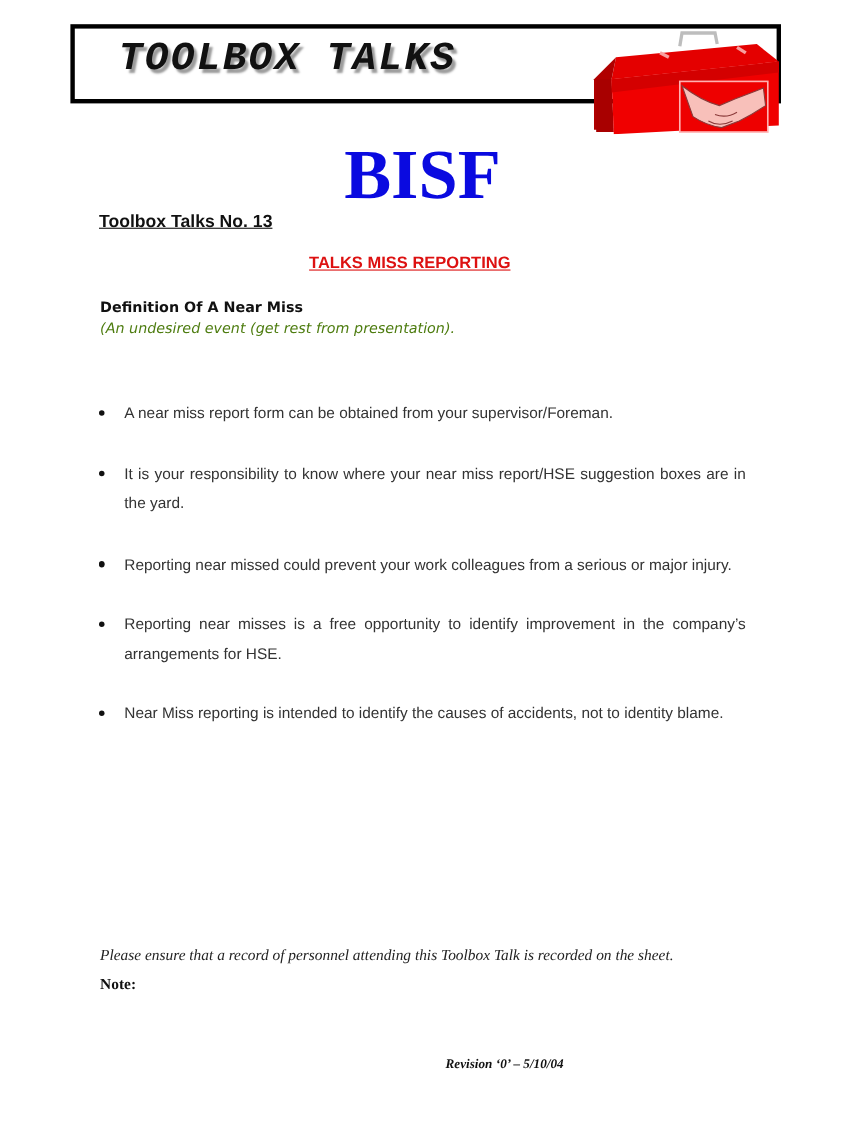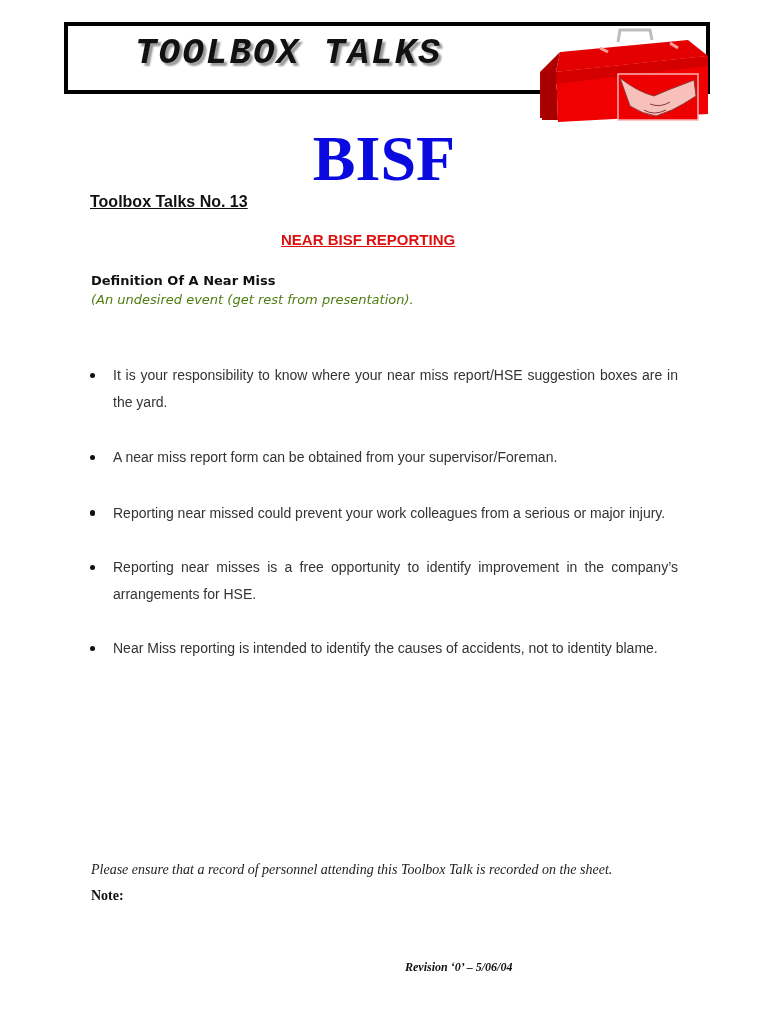--- a/index.html
+++ b/index.html
@@ -3,21 +3,21 @@
   <meta charset="utf-8">
   <style>
     html, body { margin: 0; padding: 0; background: #ffffff; }
     body { width: 768px; height: 1024px; position: relative; overflow: hidden; font-family: "Liberation Sans", sans-serif; color: #222; }
 
     .header-box {
       position: absolute; left: 64px; top: 22px; width: 638px; height: 64px;
       border: 4px solid #000; box-sizing: content-box; background: #fff;
     }
     .header-title {
-      position: absolute; left: 135px; top: 33px;
+      position: absolute; left: 108px; top: 33px;
       font-family: "Liberation Mono", "DejaVu Sans Mono", monospace;
       font-weight: bold; font-style: italic; font-size: 36px; letter-spacing: 2px;
       color: #111; text-shadow: 3px 3px 2px #9a9a9a;
     }
     .toolbox-art { position: absolute; left: 538px; top: 26px; width: 174px; height: 96px; }
 
     .brand {
       position: absolute; left: 0; width: 768px; top: 122px; text-align: center;
       font-family: "Liberation Serif", serif; font-weight: bold; font-size: 64px;
       color: #0a0ae0; padding-left: 0;
@@ -82,30 +82,30 @@
 
   <rect x="80" y="48" width="80" height="46" fill="#ee0000" stroke="#ffb0b0" stroke-width="1.5"></rect>
   <path d="M82 52 Q100 66 116 70 L130 64 Q146 58 156 54 L158 70 Q146 78 134 84 L118 90 Q104 88 92 80 Z" fill="#f8c0ba" stroke="#8a3a3a" stroke-width="1"></path>
   <path d="M112 78 Q122 82 132 76" fill="none" stroke="#8a3a3a" stroke-width="1"></path>
   <path d="M106 84 Q116 90 128 84" fill="none" stroke="#8a3a3a" stroke-width="1"></path>
 </svg>
 
 <div class="brand"><span>BISF</span></div>
 
 <div class="talk-no">Toolbox Talks No. 13</div>
-<div class="doc-title">NEAR BISF REPORTING</div>
+<div class="doc-title">TALKS MISS REPORTING</div>
 
 <div class="def-heading">Definition Of A Near Miss</div>
 <div class="def-text">(An undesired event (get rest from presentation).</div>
 
 <ul class="bullets">
+  <li class="bullet" style="margin-bottom:28px"><span class="dot"></span><span>A near miss report form can be obtained from your supervisor/Foreman.</span></li>
   <li class="bullet" style="margin-bottom:28px"><span class="dot"></span><span>It is your responsibility to know where your near miss report/HSE suggestion boxes are in the yard.</span></li>
-  <li class="bullet" style="margin-bottom:28px"><span class="dot"></span><span>A near miss report form can be obtained from your supervisor/Foreman.</span></li>
   <li class="bullet" style="margin-bottom:29px"><span class="dot"></span></li>
   <li class="bullet" style="margin-bottom:27px"><span class="dot"></span><span>Reporting near missed could prevent your work colleagues from a serious or major injury.</span></li>
   <li class="bullet" style="margin-bottom:27px"><span class="dot"></span><span>Reporting near misses is a free opportunity to identify improvement in the company’s arrangements for HSE.</span></li>
   <li class="bullet"><span class="dot"></span><span>Near Miss reporting is intended to identify the causes of accidents, not to identity blame.</span></li>
 </ul>
 
 <div class="note-label">Note:</div>
 <div class="note-text">Please ensure that a record of personnel attending this Toolbox Talk is recorded on the sheet.</div>
 
-<div class="revision">Revision ‘0’ – 5/06/04</div>
+<div class="revision">Revision ‘0’ – 5/10/04</div>
 
 </body></html>

